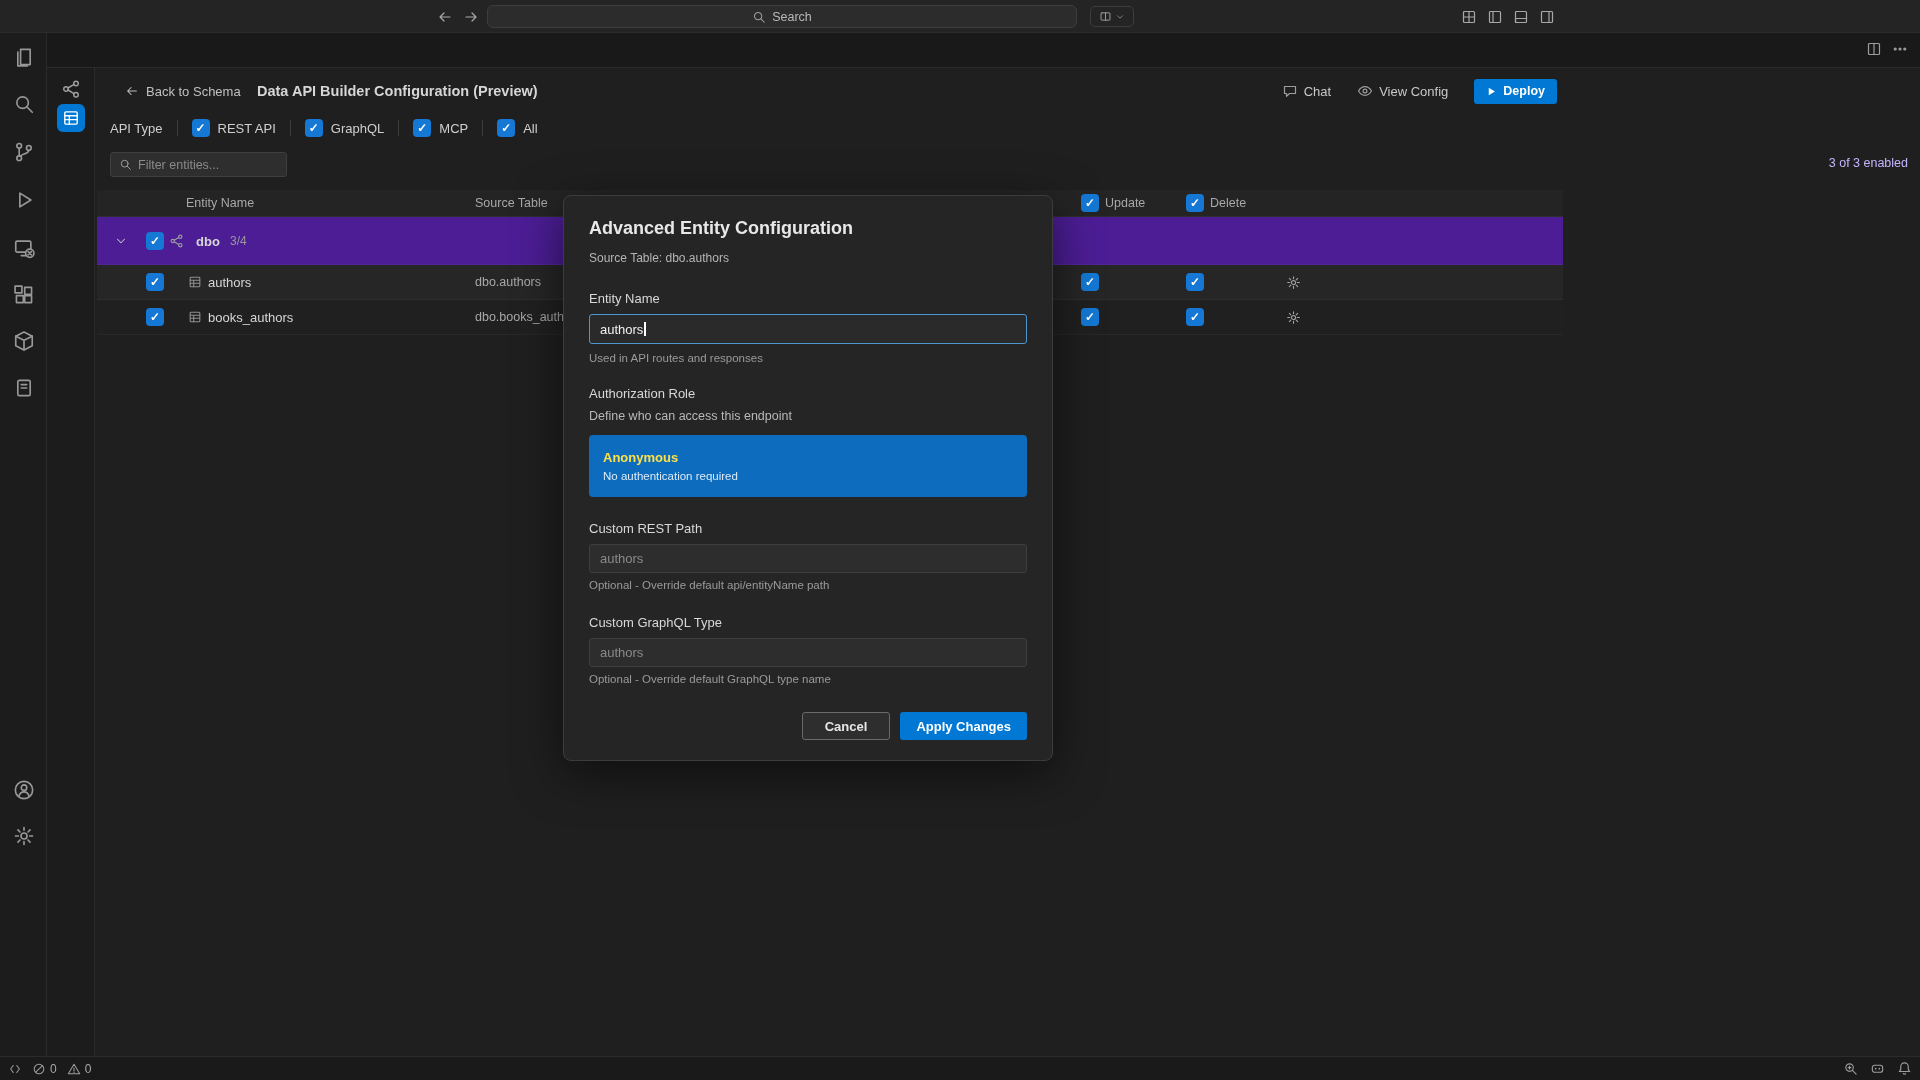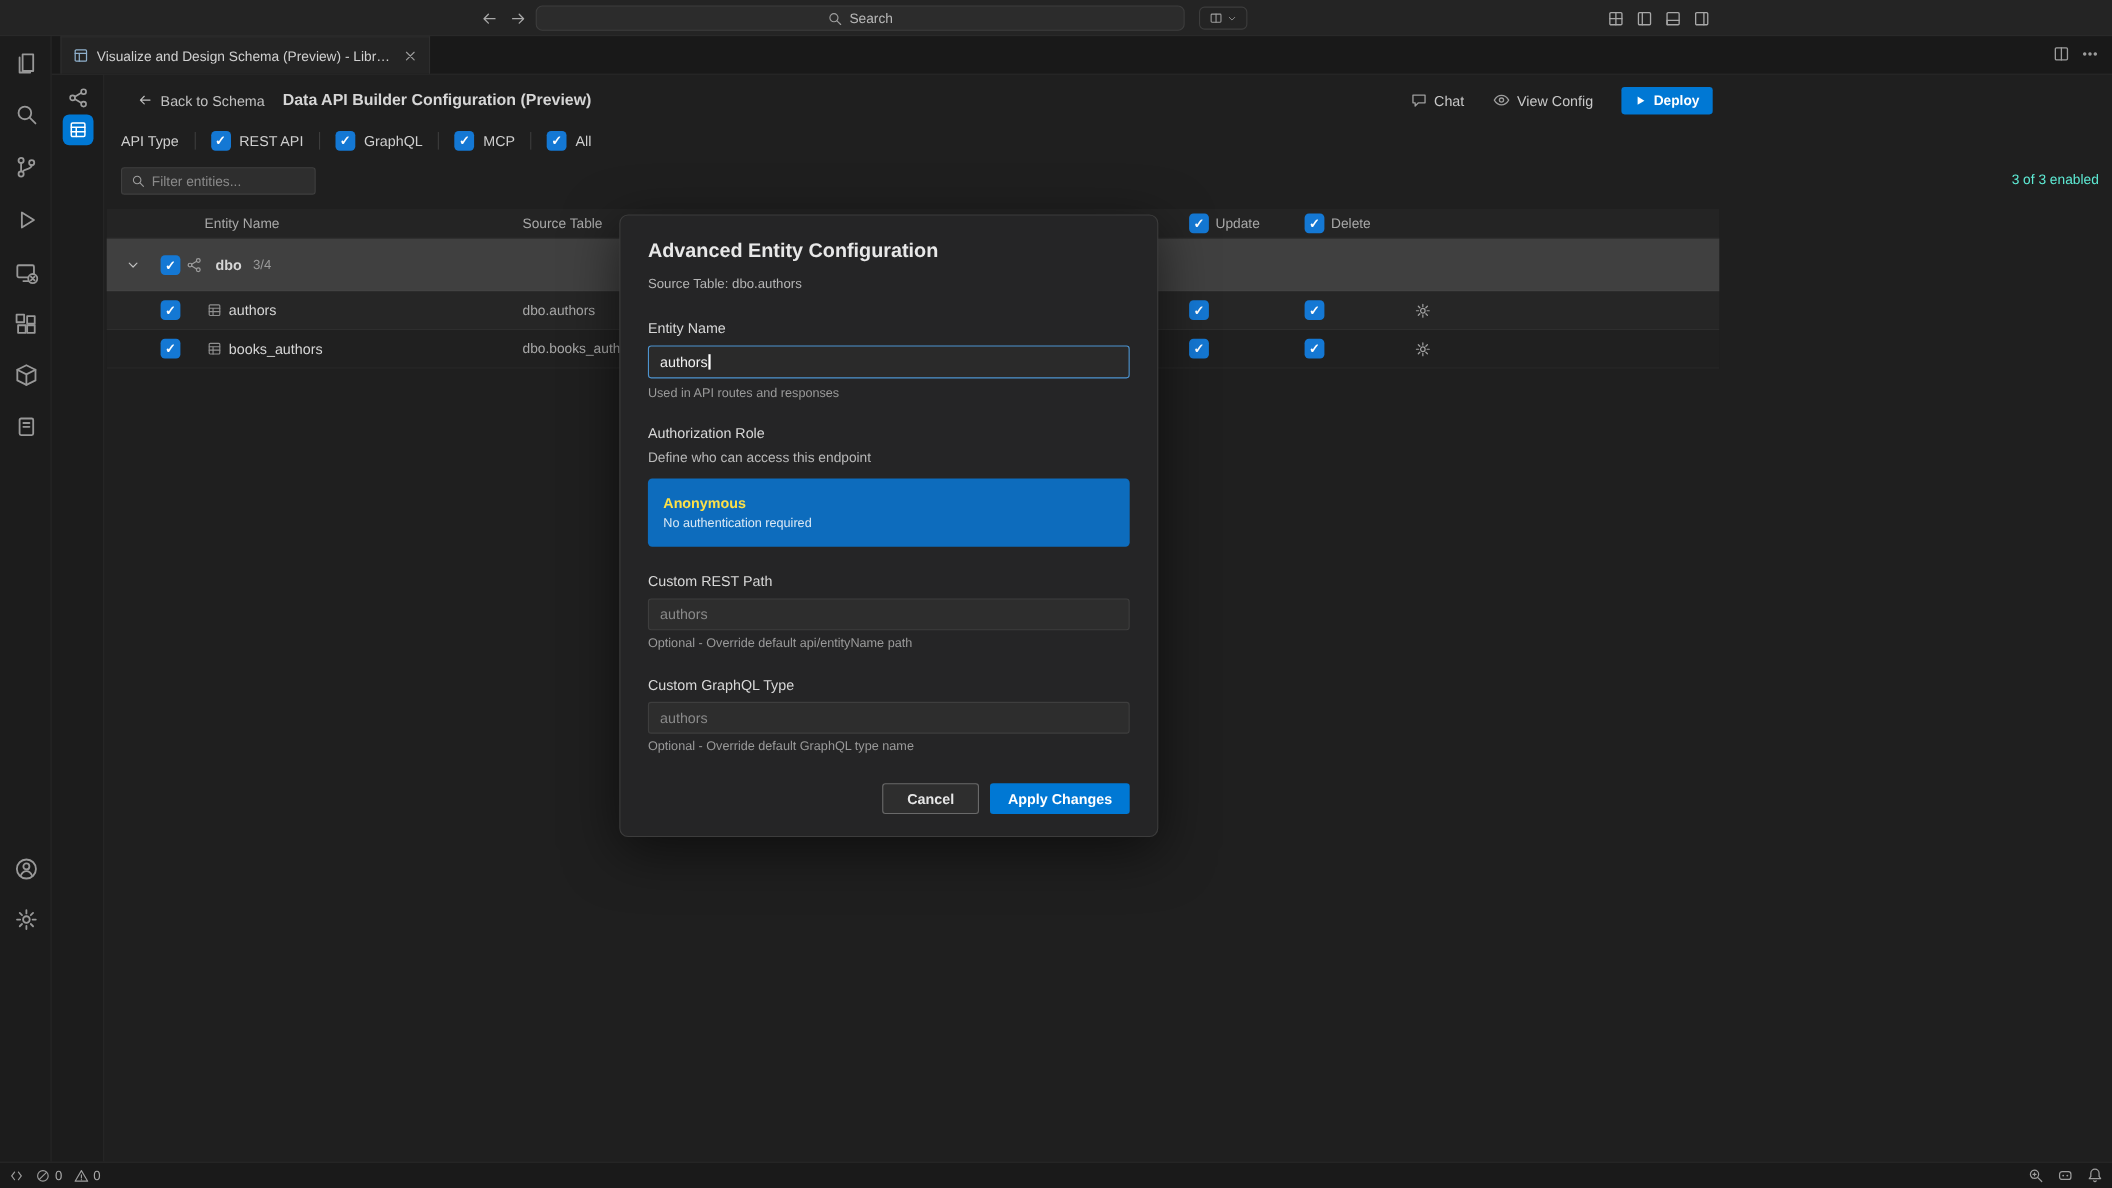--- a/index.html
+++ b/index.html
@@ -35,29 +35,29 @@
   
   #api-row{position:absolute;top:46px;left:15px;height:28px;display:flex;align-items:center;gap:14px;color:#cfcfcf}
   .vdiv{width:1px;height:16px;background:#3c3c3c}
   .cb{width:18px;height:18px;border-radius:4px;background:#1478d4;display:inline-flex;align-items:center;justify-content:center;color:#fff;font-size:12px;flex:none;cursor:pointer}
   .cb::after{content:"\2713";font-weight:bold}
   .cb-group{display:flex;align-items:center;gap:8px}
   
   #filter-input{position:absolute;top:84px;left:15px;width:177px;height:25px;background:#2e2e2e;border:1px solid #3f3f3f;border-radius:3px;display:flex;align-items:center;gap:6px;padding:0 8px}
   #filter-input input{background:transparent;border:none;outline:none;color:#cccccc;font-size:12.5px;width:100%;font-family:inherit}
   #filter-input input::placeholder{color:#8a8a8a}
-  #enabled-summary{position:absolute;top:88px;right:12px;font-size:12.5px;color:#5eead4}
+  #enabled-summary{position:absolute;top:88px;right:12px;font-size:12.5px;color:#c4b5fd}
   
   .thead{position:absolute;top:122px;left:2px;width:1466px;height:27px;background:#242424;border-bottom:1px solid #2e2e2e}
   .trow{position:absolute;left:2px;width:1466px;border-bottom:1px solid rgba(255,255,255,0.04)}
   .cell{position:absolute;top:50%;transform:translateY(-50%);white-space:nowrap}
   .th-label{font-size:12.5px;color:#a8a8a8}
   .ent-name{font-size:13px;color:#d6d6d6}
   .src-name{font-size:12.5px;color:#a8a8a8}
-  #row-group{top:149px;height:48px;background:#404040}
+  #row-group{top:149px;height:48px;background:#4c1d95}
   #row-1{top:197px;height:35px;background:#262626}
   #row-2{top:232px;height:35px;background:#202020}
   #row-3{top:267px;height:35px;background:#262626}
   .gear-icon{width:16px;height:16px;color:#a0a0a0;cursor:pointer}
   
   #modal{position:absolute;left:563px;top:195px;width:490px;height:566px;background:#252526;border:1px solid #3c3c3c;border-radius:8px;box-shadow:0 12px 48px rgba(0,0,0,0.55);padding:22px 25px 20px 25px;display:flex;flex-direction:column;z-index:10}
   #modal h1{font-size:18px;font-weight:bold;color:#e8e8e8;margin-bottom:12px}
   .m-source{font-size:12px;color:#b5b5b5;margin-bottom:26px}
   .m-label{font-size:13px;color:#d8d8d8;margin-bottom:8px}
   .m-hint{font-size:11.5px;color:#9a9a9a}
@@ -228,34 +228,20 @@
     <span class="icon" style="color:#fff">
       <svg width="18" height="18" viewBox="0 0 16 16" style="stroke:#fff">
           <rect x="2.5" y="2.5" width="11" height="11" rx="1"></rect>
           <path d="M2.5 6h11M6.5 6v7.5M2.5 9.5h11"></path>
         </svg>
     </span>
   </div>
 </div>
 
 <div id="tabbar">
-  <div id="tab-active">
-    <span class="icon" style="color:#8fb0cc">
-      <svg width="15" height="15" viewBox="0 0 16 16">
-          <rect x="2.5" y="2.5" width="11" height="11" rx="1"></rect>
-          <path d="M2.5 6h11M6.5 6v7.5"></path>
-        </svg>
-    </span>
-    <span id="tab-title">Visualize and Design Schema (Preview) - Library</span>
-    <span class="icon">
-      <svg width="14" height="14" viewBox="0 0 16 16">
-          <path d="M4 4l8 8M12 4l-8 8"></path>
-        </svg>
-    </span>
-  </div>
   <div class="tab-right">
     <span class="icon">
       <svg width="16" height="16" viewBox="0 0 16 16">
           <rect x="2.5" y="2.5" width="11" height="11" rx="1"></rect>
           <path d="M8 2.5v11"></path>
         </svg>
     </span>
     <span class="icon">
       <svg width="16" height="16" viewBox="0 0 16 16">
           <circle cx="3.2" cy="8" r="1" fill="currentColor"></circle>

